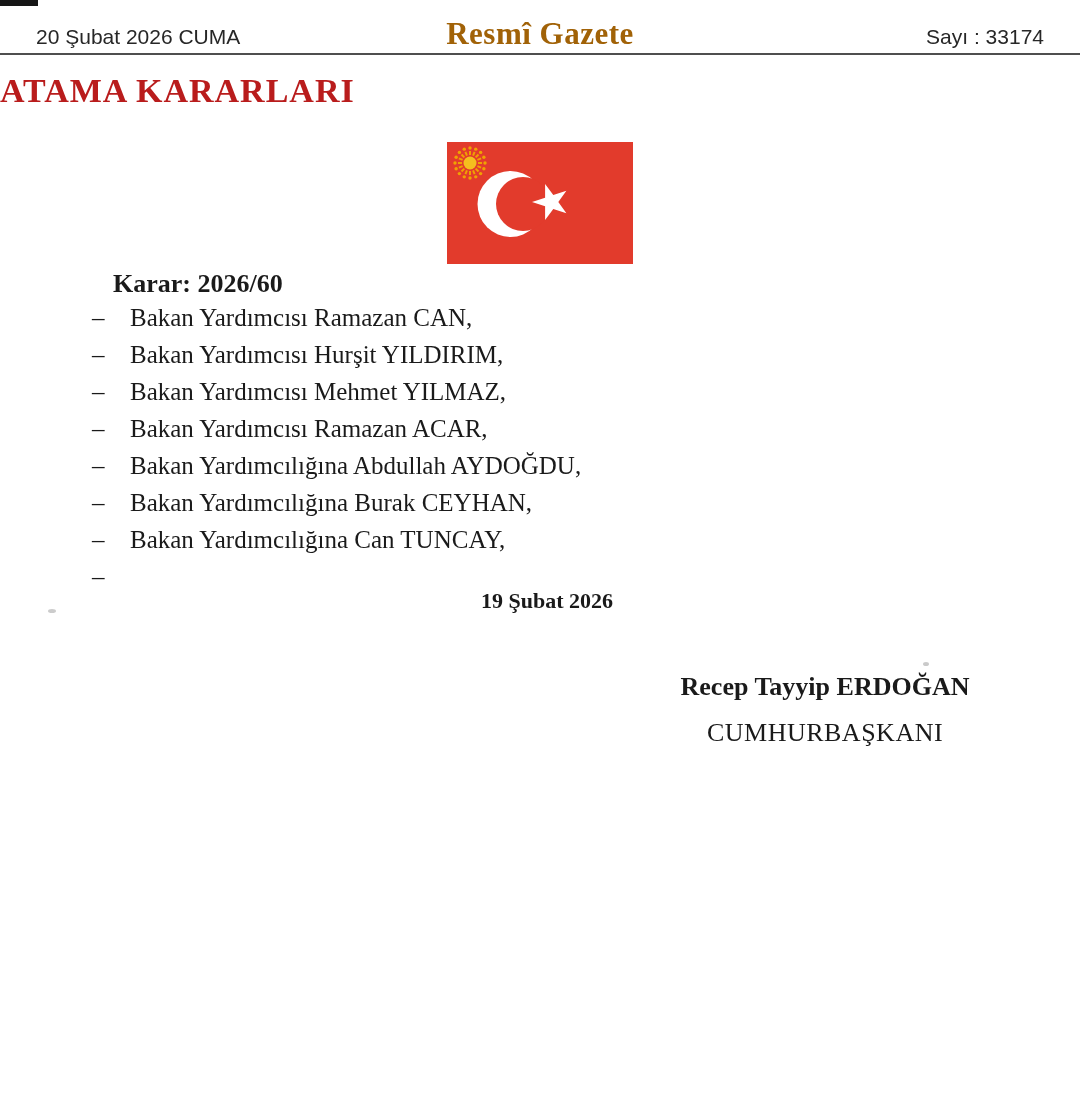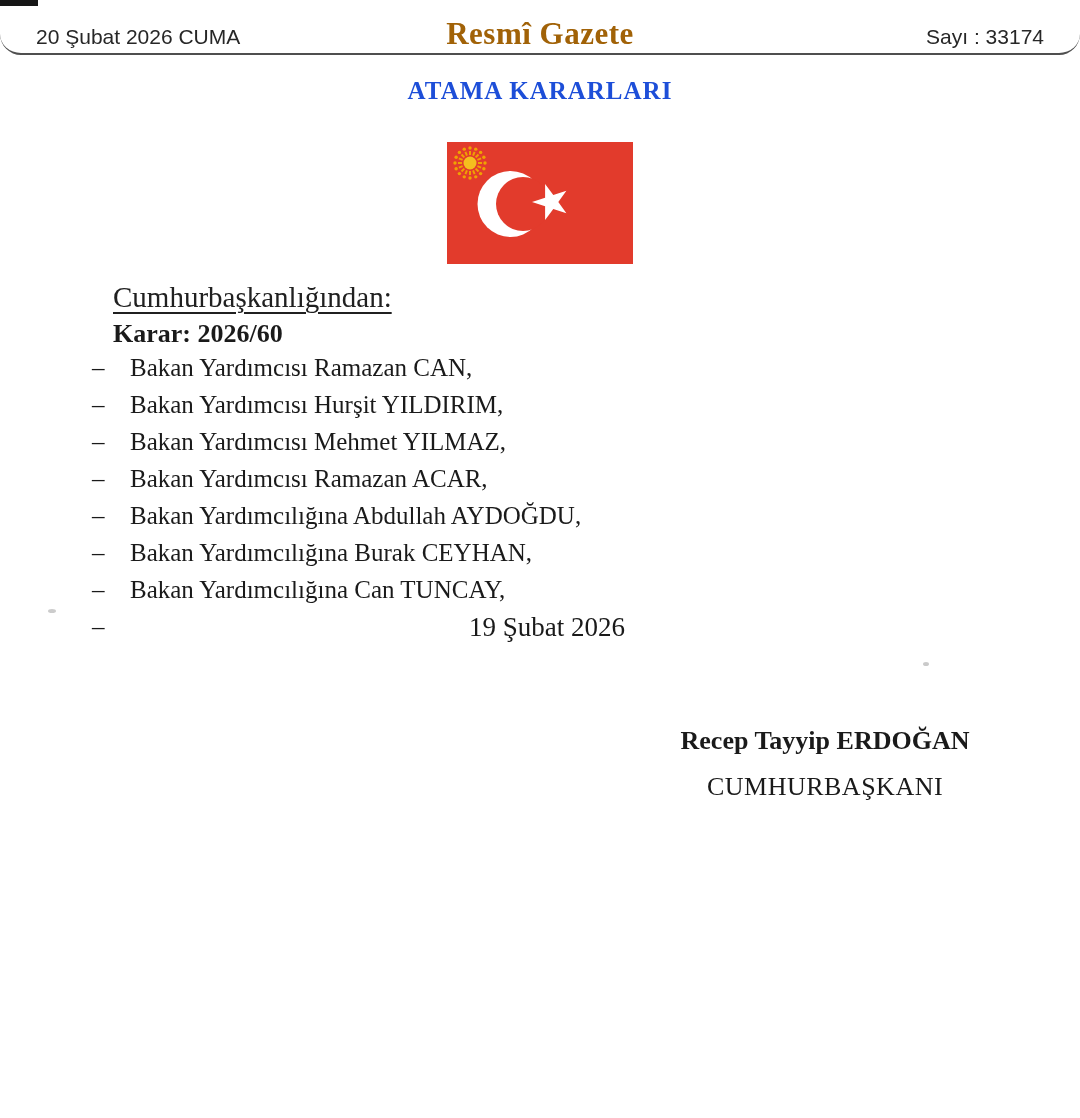--- a/index.html
+++ b/index.html
@@ -23,44 +23,42 @@
   }
   .speck-1 { left: 48px; top: 609px; width: 8px; height: 4px; background: #9a9a9a; opacity: .5; }
   .speck-2 { left: 923px; top: 662px; width: 6px; height: 4px; background: #8a8a8a; opacity: .45; }
 
   
   .masthead {
     display: flex; align-items: baseline;
     padding: 16px 36px 0 36px;
     height: 37px;
     border-bottom: 2px solid #4f4f4f;
-    border-radius: 21px;
   }
   .masthead .side {
     flex: 1 1 0;
     font-family: "Liberation Sans", sans-serif;
     font-size: 21px; color: #272727;
     white-space: nowrap;
   }
   .masthead .side.right { text-align: right; }
   .masthead .gazette-name {
     flex: 0 0 auto;
     font-family: "Liberation Serif", serif;
     font-size: 31px; font-weight: bold;
     letter-spacing: .5px;
     white-space: nowrap;
   }
 
   .atama-title {
     margin-top: 20px;
-    text-align: center;
-    font-size: 25px; font-weight: bold;
+    font-size: 34px; font-weight: bold;
     letter-spacing: 1px;
     line-height: 32px;
-    color: #1d4ed8;
+    color: #b91c1c;
   }
 
   .flag {
     display: block;
     margin: 35px auto 0 auto;
     width: 186px; height: 122px;
   }
 
   .content {
     margin: 0 34px 0 48px;
@@ -85,28 +83,30 @@
 
   .intro { margin-top: 21px; line-height: 38px; }
   .intro .l1 { text-align: justify; text-align-last: justify; }
 
   .decree-list { line-height: 37px; }
   .li { position: relative; padding-left: 82px; }
   .li .dash { position: absolute; left: 44px; }
   .closing { padding-left: 44px; }
 
   .date-line {
+    margin-top: 24px;
     text-align: center;
-    font-size: 27px;
+    font-size: 22px;
     line-height: 38px;
+    font-weight: bold;
   }
 
   .signature {
     width: 320px;
-    margin: 78px 61px 0 auto;
+    margin: 50px 61px 0 auto;
     text-align: center;
   }
   .signature .sig-name { font-size: 26px; font-weight: bold; line-height: 34px; }
   .signature .sig-title { font-size: 26px; line-height: 34px; margin-top: 12px; letter-spacing: .5px; }
 </style>
 </head>
 <body>
 
 <div class="corner-bar"></div>
 
@@ -158,21 +158,20 @@
     <circle cx="33.61" cy="10.39" r="1.7"></circle>
       <circle cx="36.86" cy="15.26" r="1.7"></circle>
   </g>
 
   <circle cx="63.5" cy="62" r="33" fill="#ffffff"></circle>
   <circle cx="76" cy="62" r="27" fill="#E23B2C"></circle>
   <polygon fill="#ffffff" points="119.4,48.8 106.3,53.1 98.1,41.9 98.1,55.7 85,60 98.1,64.3 98.1,78.1 106.3,66.9 119.4,71.2 111.3,60"></polygon>
 </svg>
 
 <main class="content">
-  <div class="authority">Cumhurbaşkanlığından:</div>
   <div class="decision-no">Karar: 2026/60</div>
 
 
   <div class="decree-list">
     <div class="li">
       <span class="dash">–</span>
       <span>Bakan Yardımcısı Ramazan CAN,</span>
     </div>
     <div class="li">
       <span class="dash">–</span>

